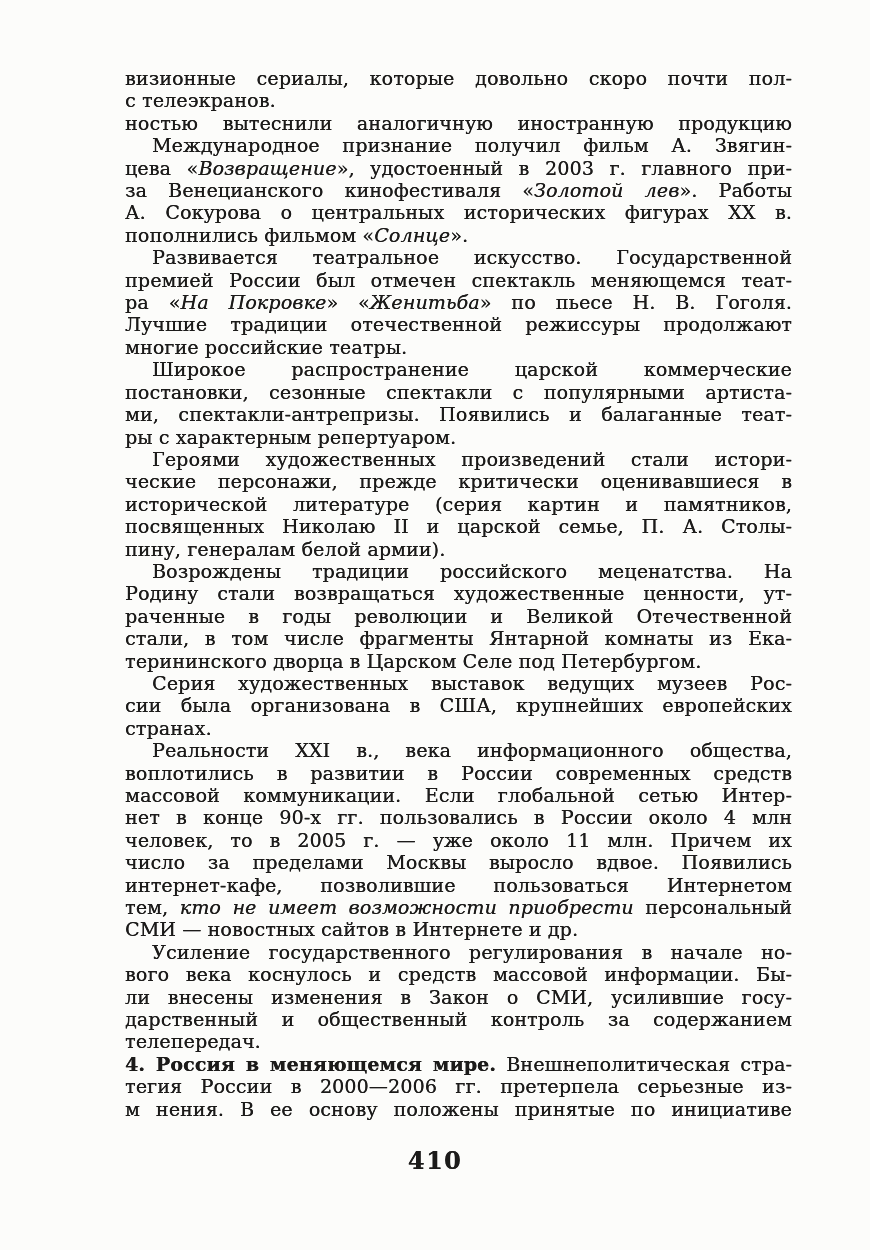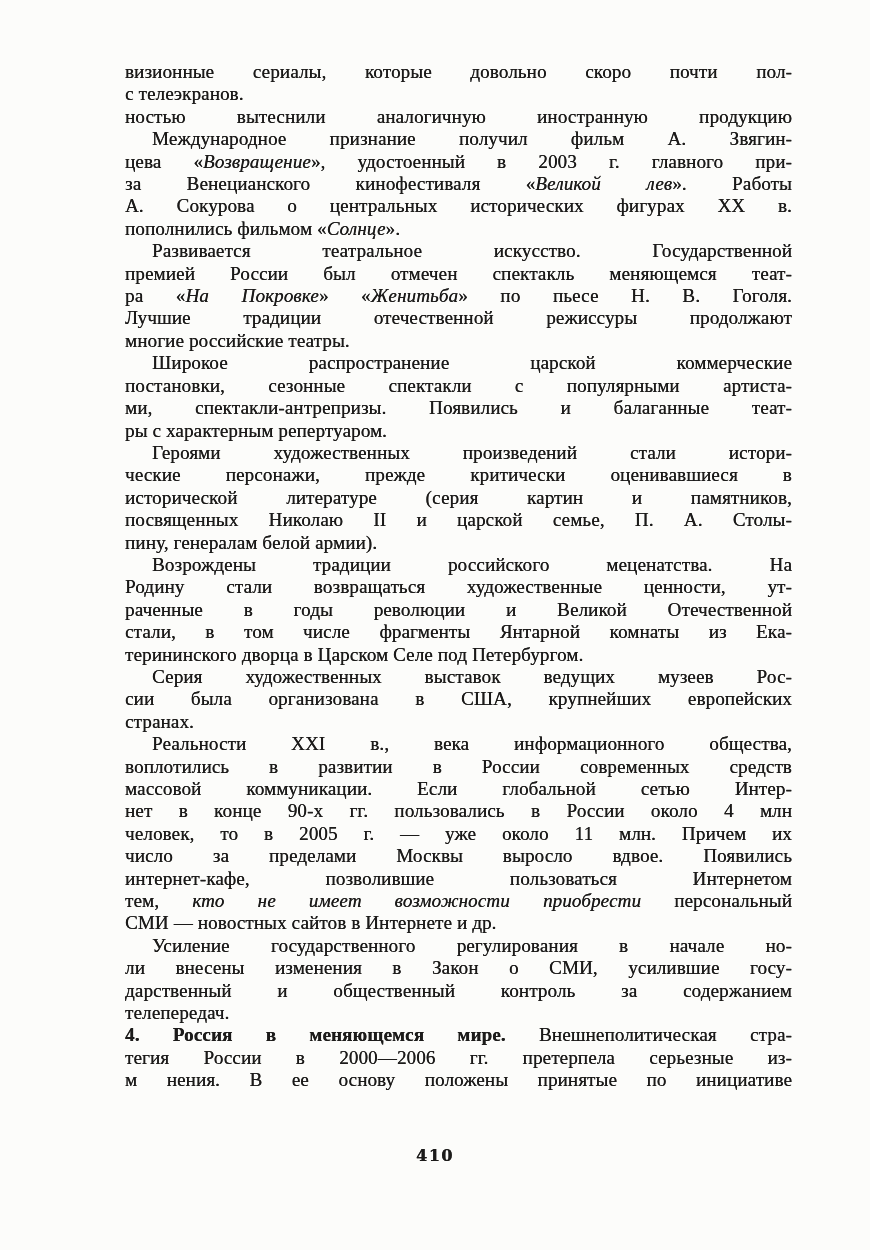--- a/index.html
+++ b/index.html
@@ -16,23 +16,22 @@
     position: relative;
     width: 870px;
     height: 1250px;
     background: #fcfcfa;
     font-family: "DejaVu Serif", "Liberation Serif", serif;
     color: #1c1b1a;
   }
   .text-column {
     position: absolute;
     left: 125px;
-    top: 61px;
+    top: 67px;
     width: 667px;
-    font-family: Liberation Serif, serif;
   }
   .paragraph {
     margin: 0;
     padding: 0;
   }
   .text-line {
     font-size: 19px;
     line-height: 22.4px;
     text-align: justify;
     text-align-last: justify;
@@ -52,41 +51,41 @@
   }
   .text-line strong {
     font-weight: bold;
   }
   .page-number {
     position: absolute;
     top: 1146px;
     left: 0;
     width: 870px;
     text-align: center;
-    font-size: 16px;
+    font-size: 24px;
     font-weight: bold;
     letter-spacing: 1.5px;
     color: #1c1b1a;
     text-shadow: 0.25px 0 0 currentColor;
   }
 </style>
 </head>
 <body>
 
 <div class="page">
   <div class="text-column">
       <div class="paragraph">
         <div class="text-line">визионные сериалы, которые довольно скоро почти пол-</div>
         <div class="text-line lastline">с телеэкранов.</div>
         <div class="text-line">ностью вытеснили аналогичную иностранную продукцию</div>
       </div>
       <div class="paragraph indent">
         <div class="text-line">Международное признание получил фильм А. Звягин-</div>
         <div class="text-line">цева «<em>Возвращение</em>», удостоенный в 2003 г. главного при-</div>
-        <div class="text-line">за Венецианского кинофестиваля «<em>Великой лев</em>». Работы</div>
+        <div class="text-line">за Венецианского кинофестиваля «<em>Золотой лев</em>». Работы</div>
         <div class="text-line">А. Сокурова о центральных исторических фигурах XX в.</div>
         <div class="text-line lastline">пополнились фильмом «<em>Солнце</em>».</div>
       </div>
       <div class="paragraph indent">
         <div class="text-line">Развивается театральное искусство. Государственной</div>
         <div class="text-line">премией России был отмечен спектакль меняющемся теат-</div>
         <div class="text-line">ра «<em>На Покровке</em>» «<em>Женитьба</em>» по пьесе Н. В. Гоголя.</div>
         <div class="text-line">Лучшие традиции отечественной режиссуры продолжают</div>
         <div class="text-line lastline">многие российские театры.</div>
       </div>
@@ -121,20 +120,21 @@
         <div class="text-line">массовой коммуникации. Если глобальной сетью Интер-</div>
         <div class="text-line">нет в конце 90-х гг. пользовались в России около 4 млн</div>
         <div class="text-line">человек, то в 2005 г. — уже около 11 млн. Причем их</div>
         <div class="text-line">число за пределами Москвы выросло вдвое. Появились</div>
         <div class="text-line">интернет-кафе, позволившие пользоваться Интернетом</div>
         <div class="text-line">тем, <em>кто не имеет возможности приобрести</em> персональный</div>
         <div class="text-line lastline">СМИ — новостных сайтов в Интернете и др.</div>
       </div>
       <div class="paragraph indent">
         <div class="text-line">Усиление государственного регулирования в начале но-</div>
+        <div class="text-line">вого века коснулось и средств массовой информации. Бы-</div>
         <div class="text-line">ли внесены изменения в Закон о СМИ, усилившие госу-</div>
         <div class="text-line">дарственный и общественный контроль за содержанием</div>
         <div class="text-line lastline">телепередач.</div>
       </div>
       <div class="paragraph">
         <div class="text-line"><strong>4. Россия в меняющемся мире.</strong> Внешнеполитическая стра-</div>
         <div class="text-line">тегия России в 2000—2006 гг. претерпела серьезные из-</div>
         <div class="text-line">м нения. В ее основу положены принятые по инициативе</div>
       </div>
     </div>

